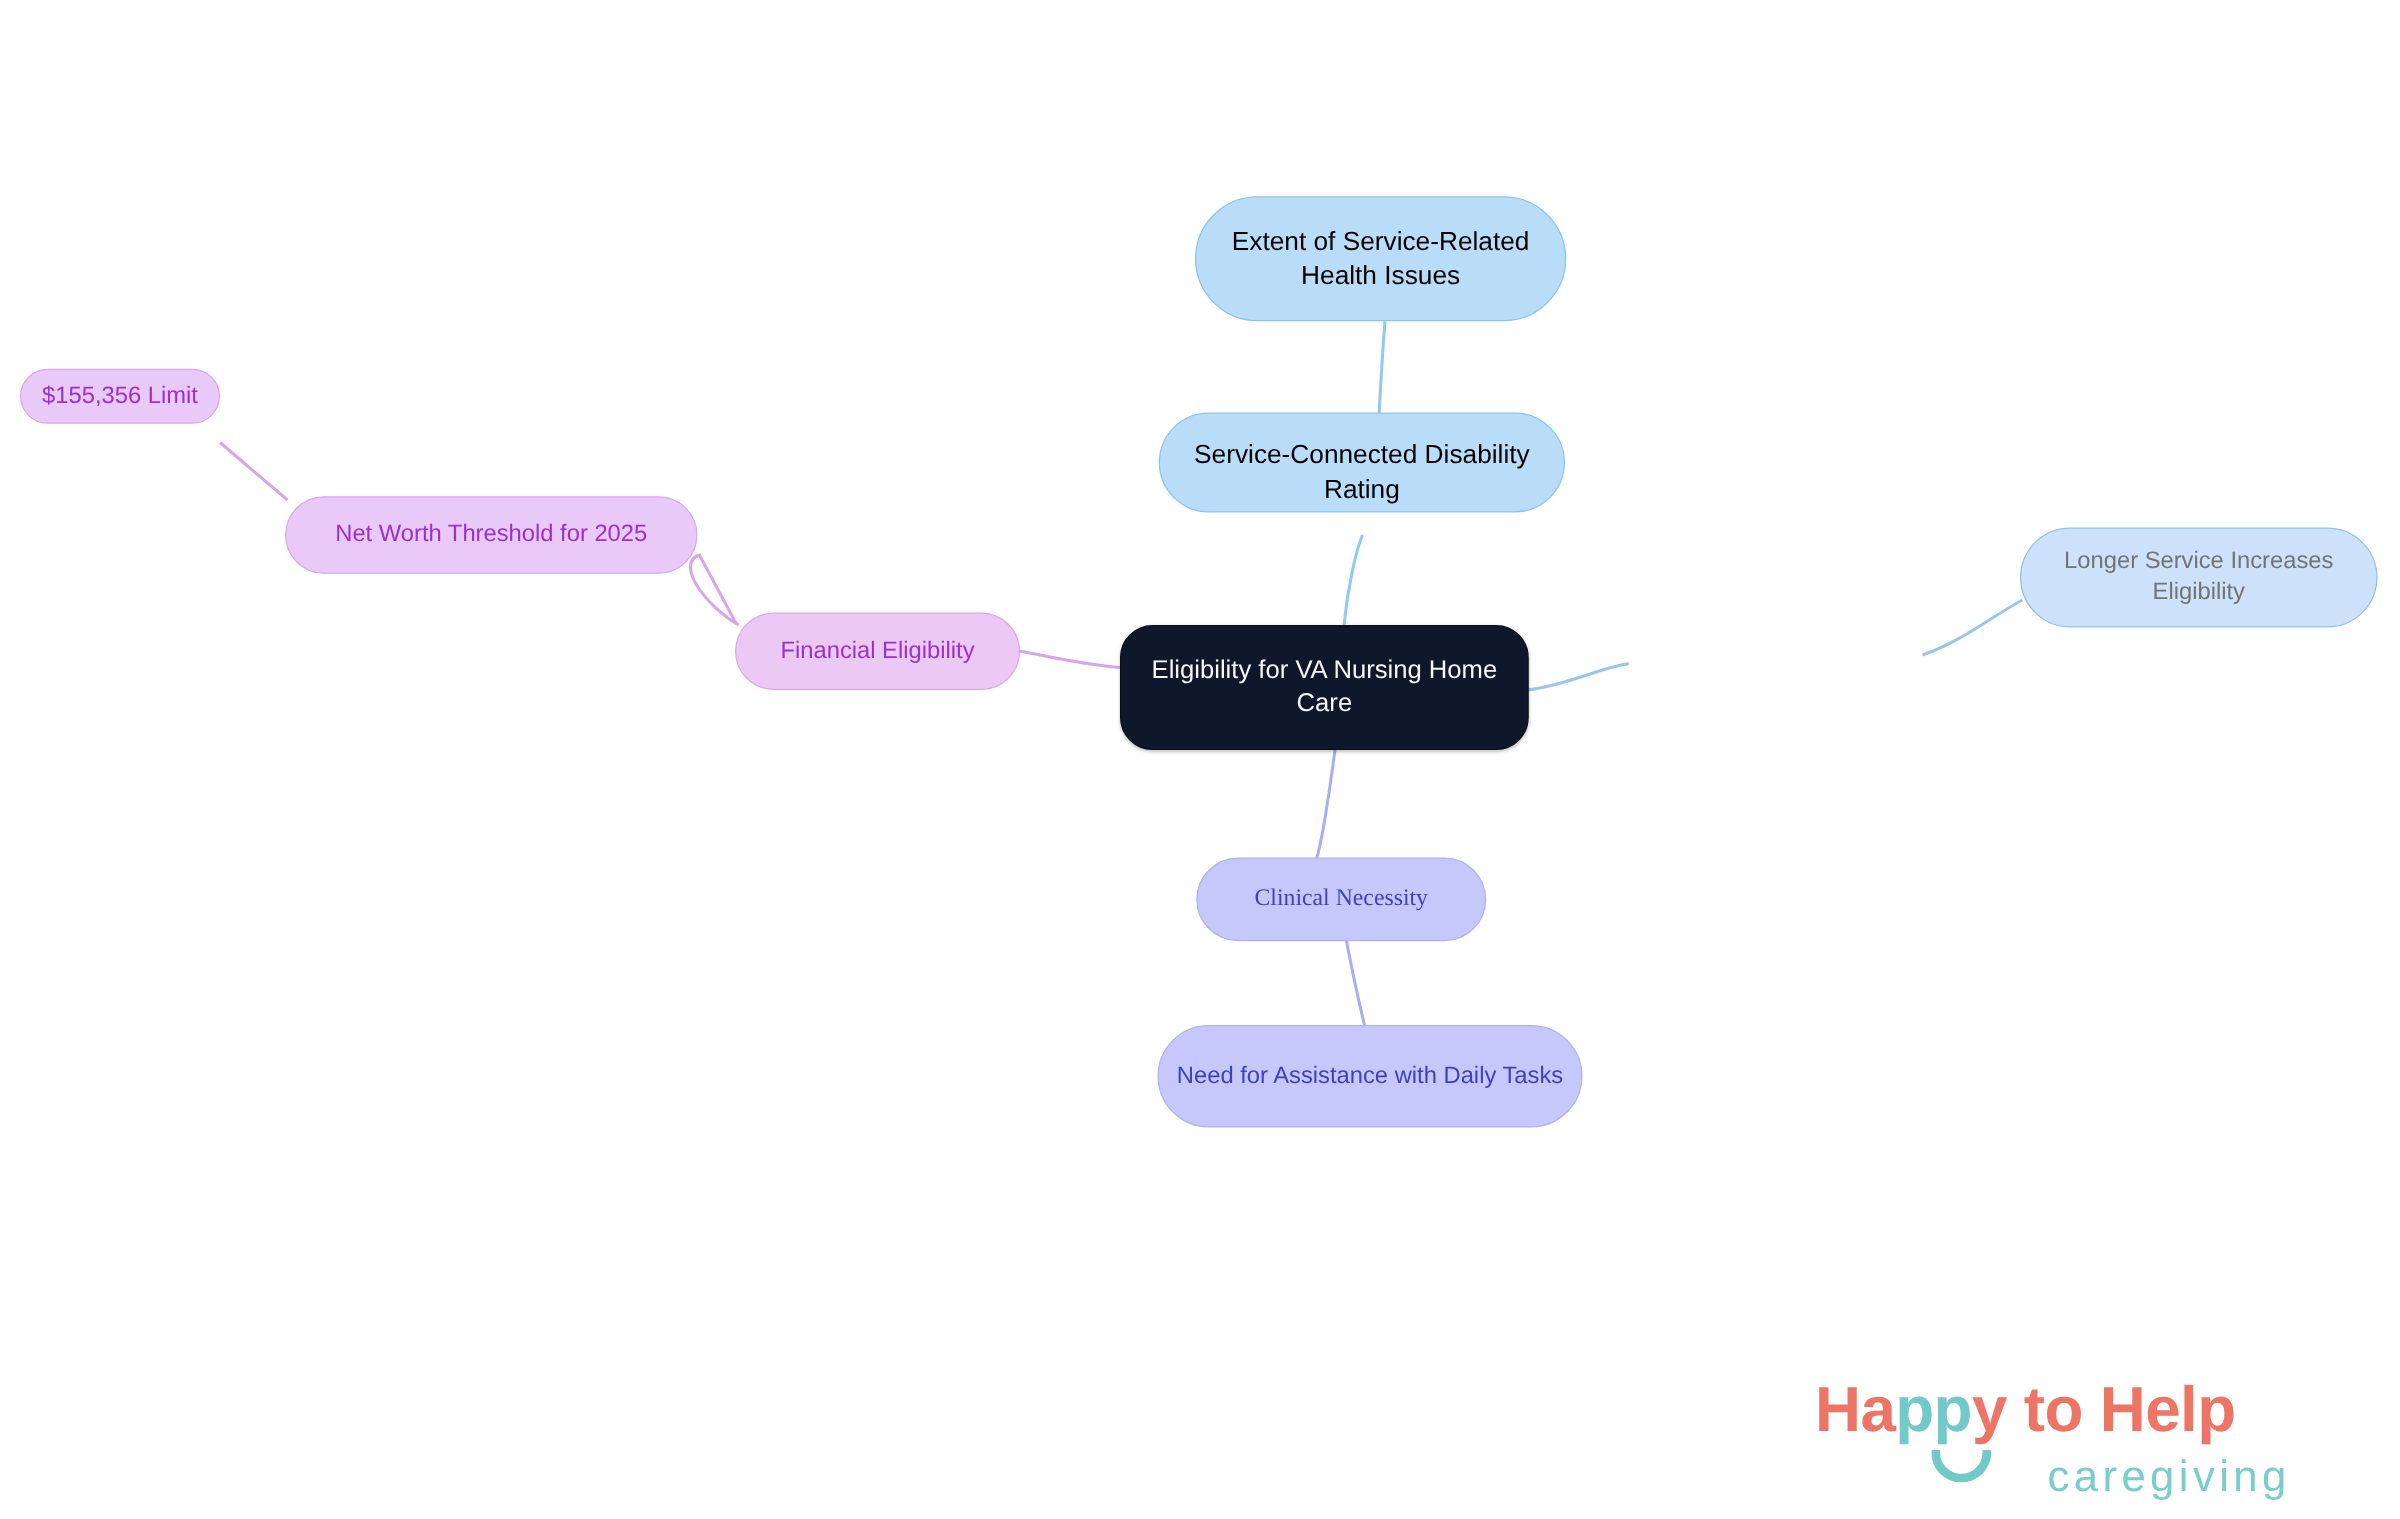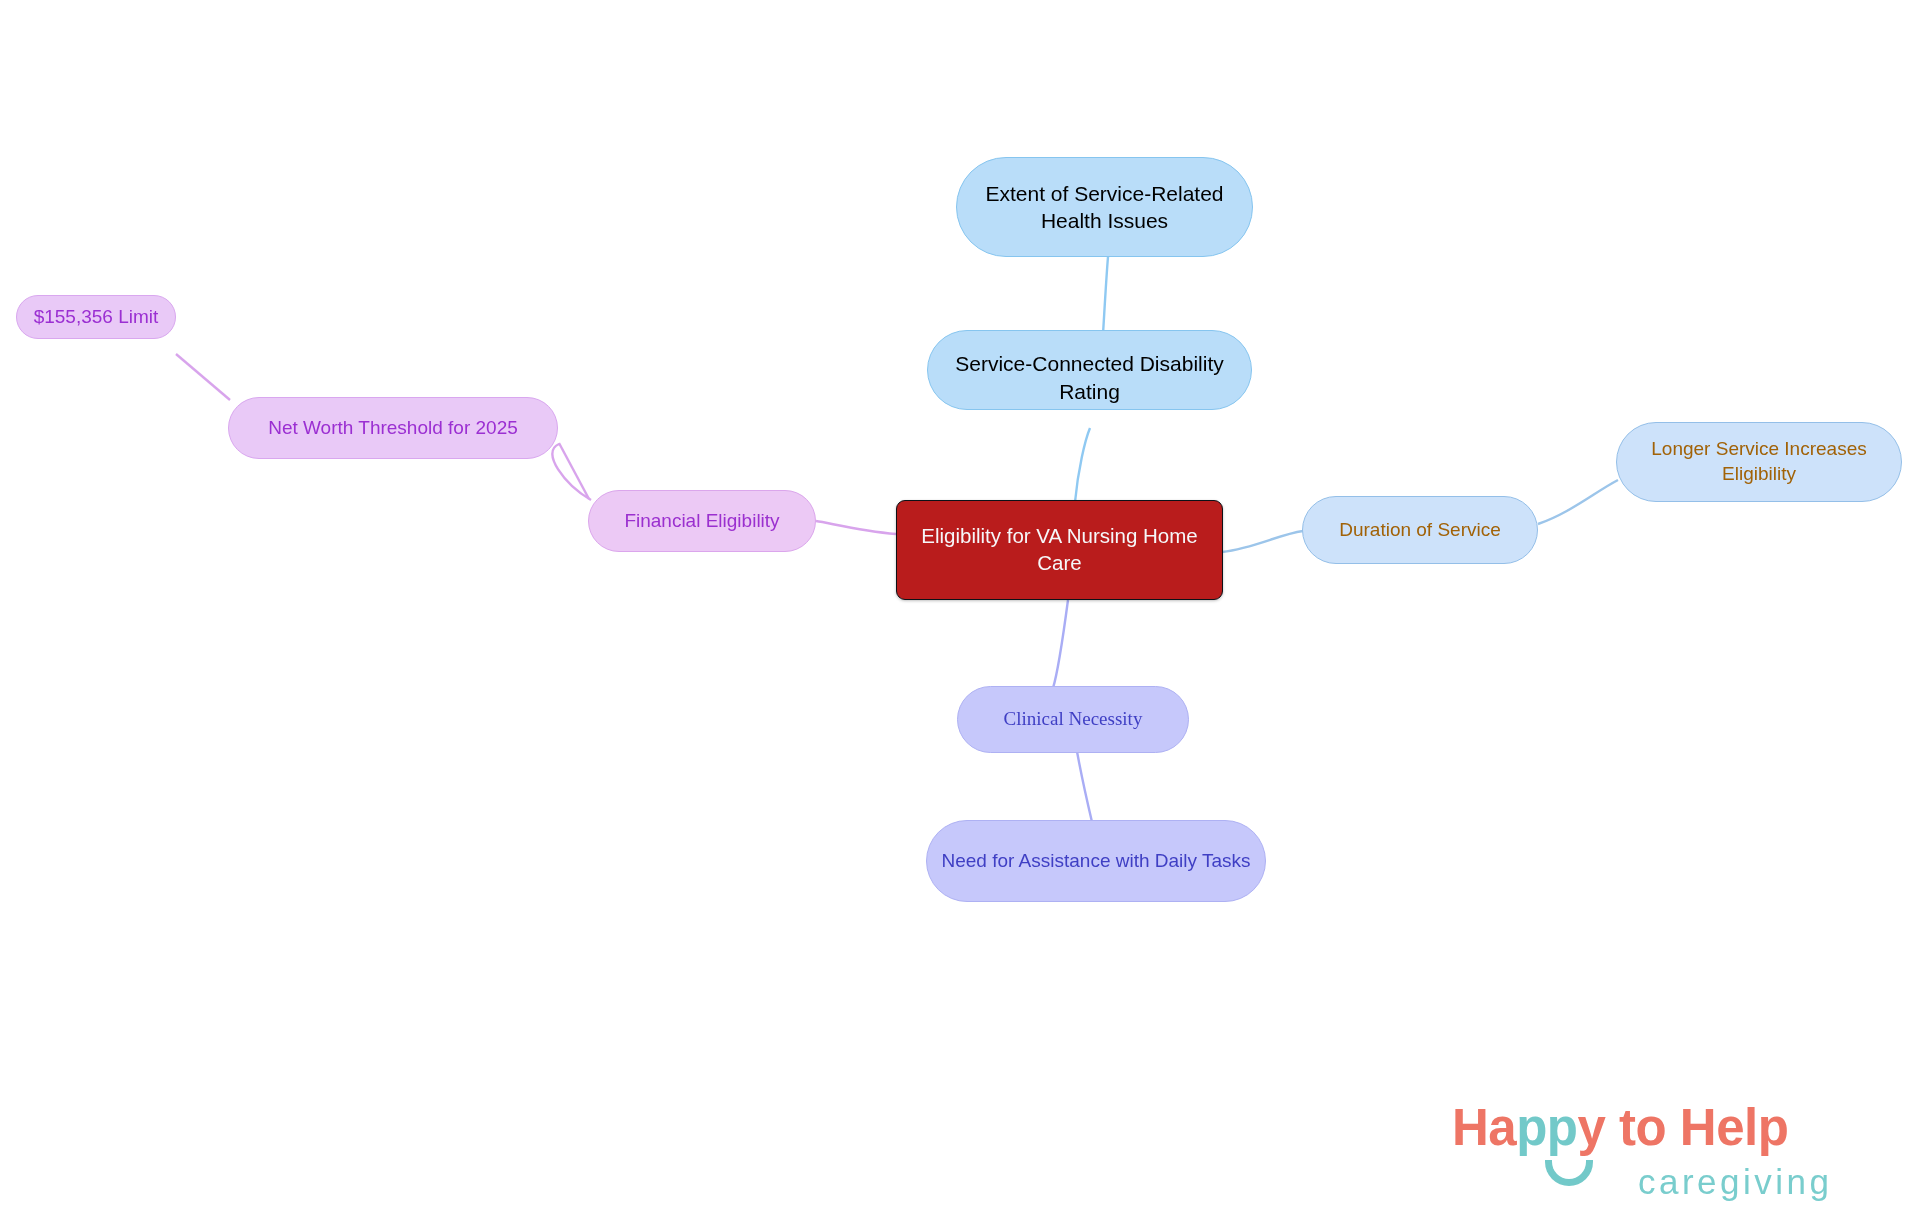--- a/index.html
+++ b/index.html
@@ -38,39 +38,39 @@
     padding: 4px 14px;
   }
   .node-label {
     display: block;
     width: 100%;
     white-space: pre-line;
   }
 
   
   .node-root {
-    background: #b91c1c;
+    background: #0f172a;
     border-color: #0d1117;
-    border-radius: 9px;
+    border-radius: 26px;
     color: #f6f7f9;
     font-size: 20.5px;
     box-shadow: 0 1px 3px rgba(0,0,0,0.25);
   }
 
   
   .node-blue-a {
     background: #b9ddf9;
     border-color: #86c5ef;
     color: #000000;
     font-size: 21px;
   }
   .node-blue-b {
     background: #cde2fa;
     border-color: #94bfe8;
-    color: #a16207;
+    color: #737373;
     font-size: 19px;
   }
 
   
   .node-indigo {
     background: #c6c8fb;
     border-color: #aeb1f3;
     color: #3f3fc4;
     font-size: 19px;
   }
@@ -165,23 +165,20 @@
   </div>
 
   <div class="node node-blue-a" style="left:956px; top:157px; width:297px; height:100px;">
     <span class="node-label">Extent of Service-Related Health Issues</span>
   </div>
 
   <div class="node node-blue-a" style="left:927px; top:330px; width:325px; height:80px;align-items:flex-end;">
     <span class="node-label">Service-Connected Disability Rating</span>
   </div>
 
-  <div class="node node-blue-b" style="left:1302px; top:496px; width:236px; height:68px;">
-    <span class="node-label">Duration of Service</span>
-  </div>
 
   <div class="node node-blue-b" style="left:1616px; top:422px; width:286px; height:80px;">
     <span class="node-label">Longer Service Increases Eligibility</span>
   </div>
 
   <div class="node node-indigo" style="left:957px; top:686px; width:232px; height:67px;font-family:Liberation Serif, serif;">
     <span class="node-label">Clinical Necessity</span>
   </div>
 
   <div class="node node-purple" style="left:588px; top:490px; width:228px; height:62px;">

